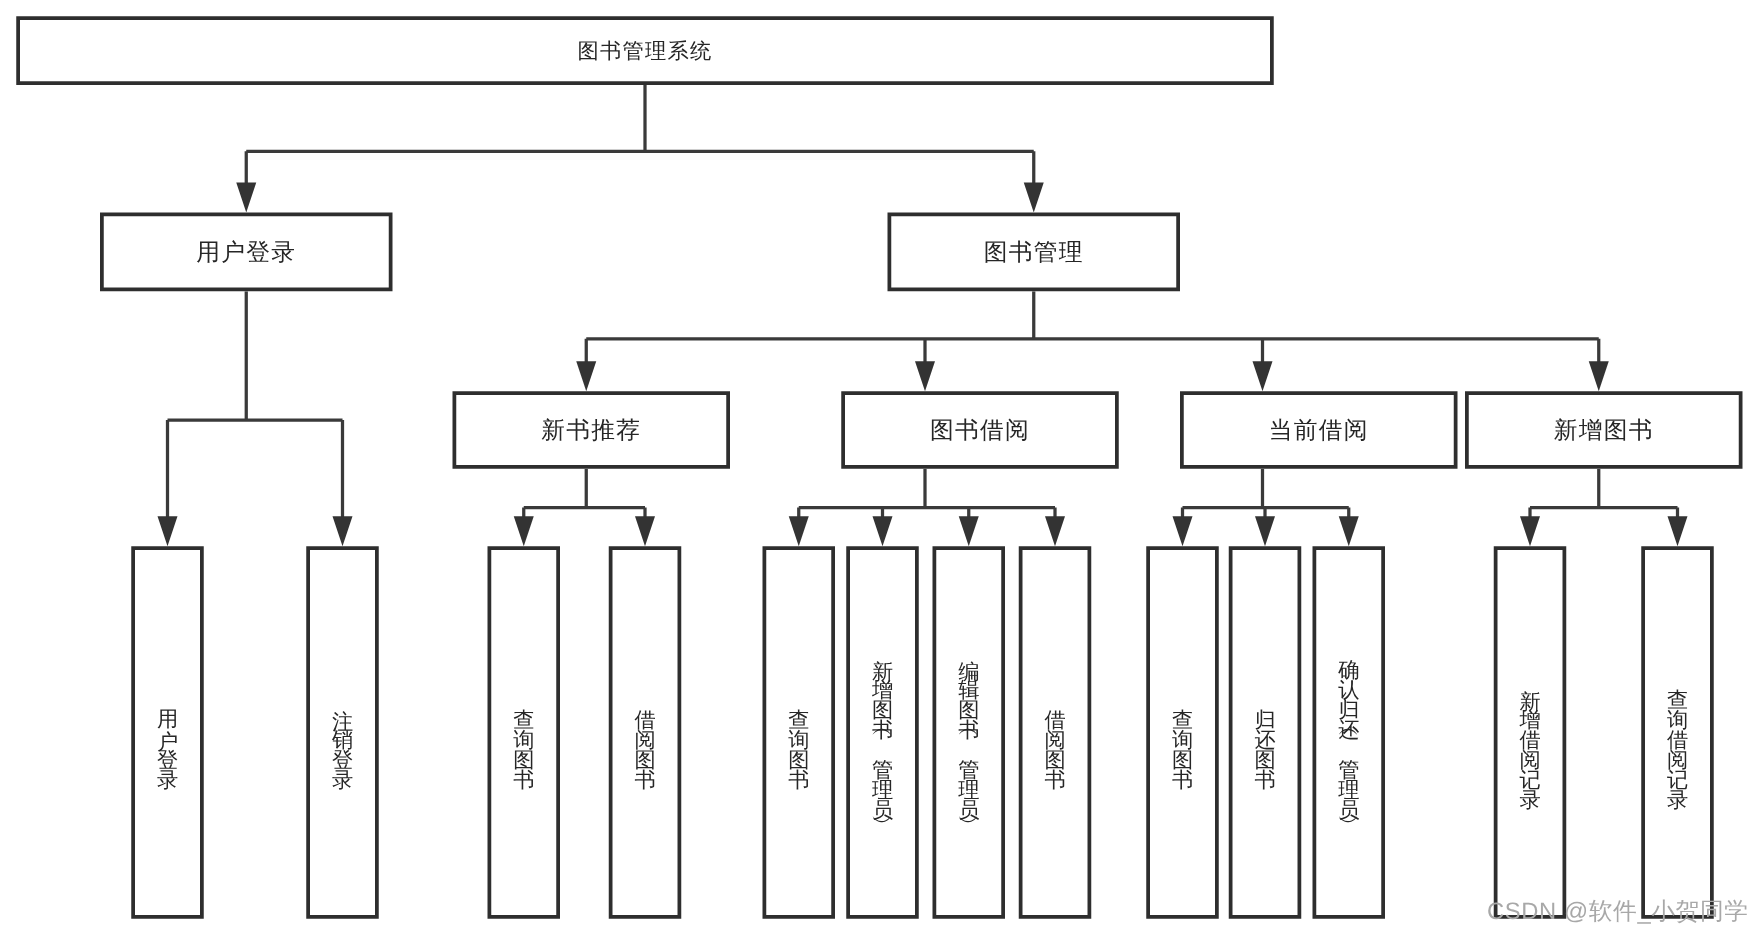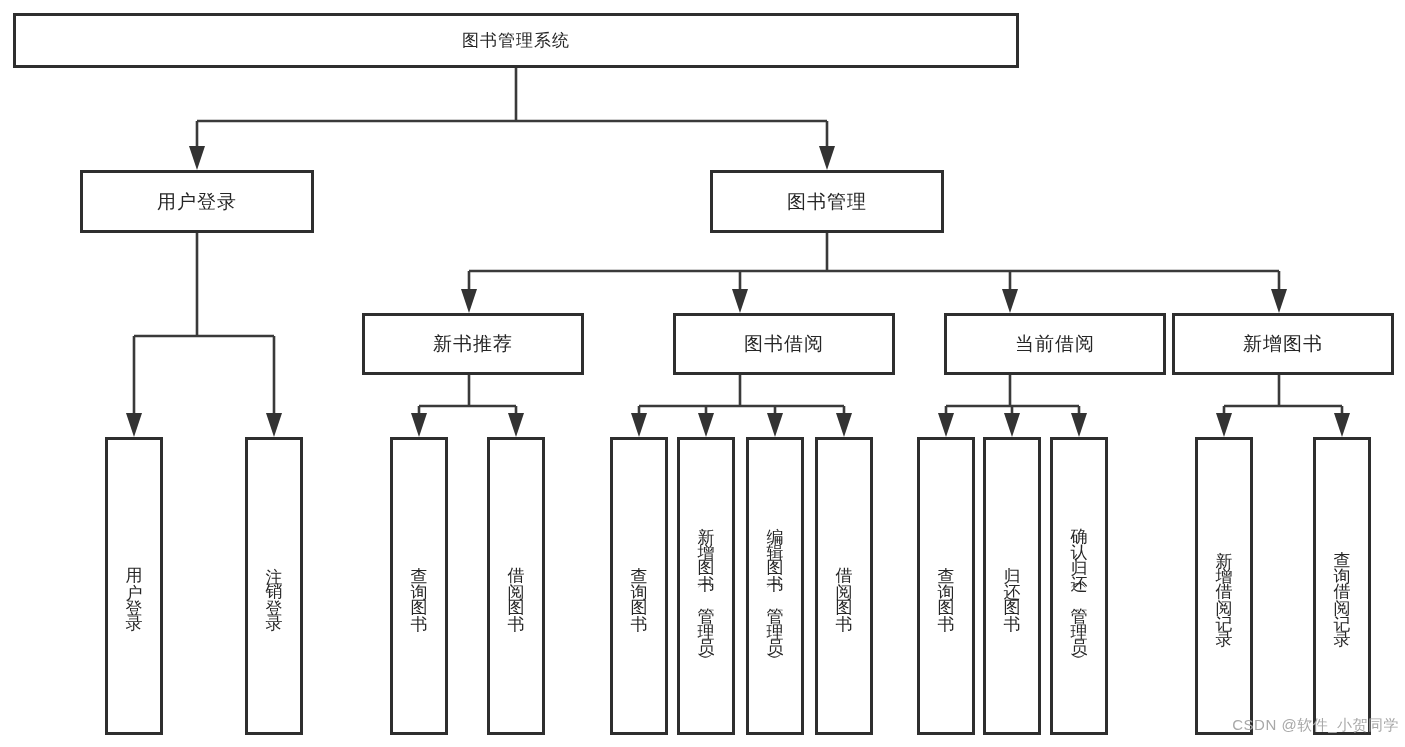--- a/index.html
+++ b/index.html
@@ -29,21 +29,21 @@
   .vbox .vtext{
     writing-mode:vertical-rl;
     font-size:17px;
     letter-spacing:16px;
     line-height:1;
     white-space:nowrap;
   }
   .watermark{
     position:absolute;
     right:6px;top:716px;
-    font-size:15px;
+    font-size:19px;
     color:#a8a8a8;
     z-index:5;
     letter-spacing:0.5px;
   }
 </style>
 </head>
 <body>
 
 <div class="canvas">
 

